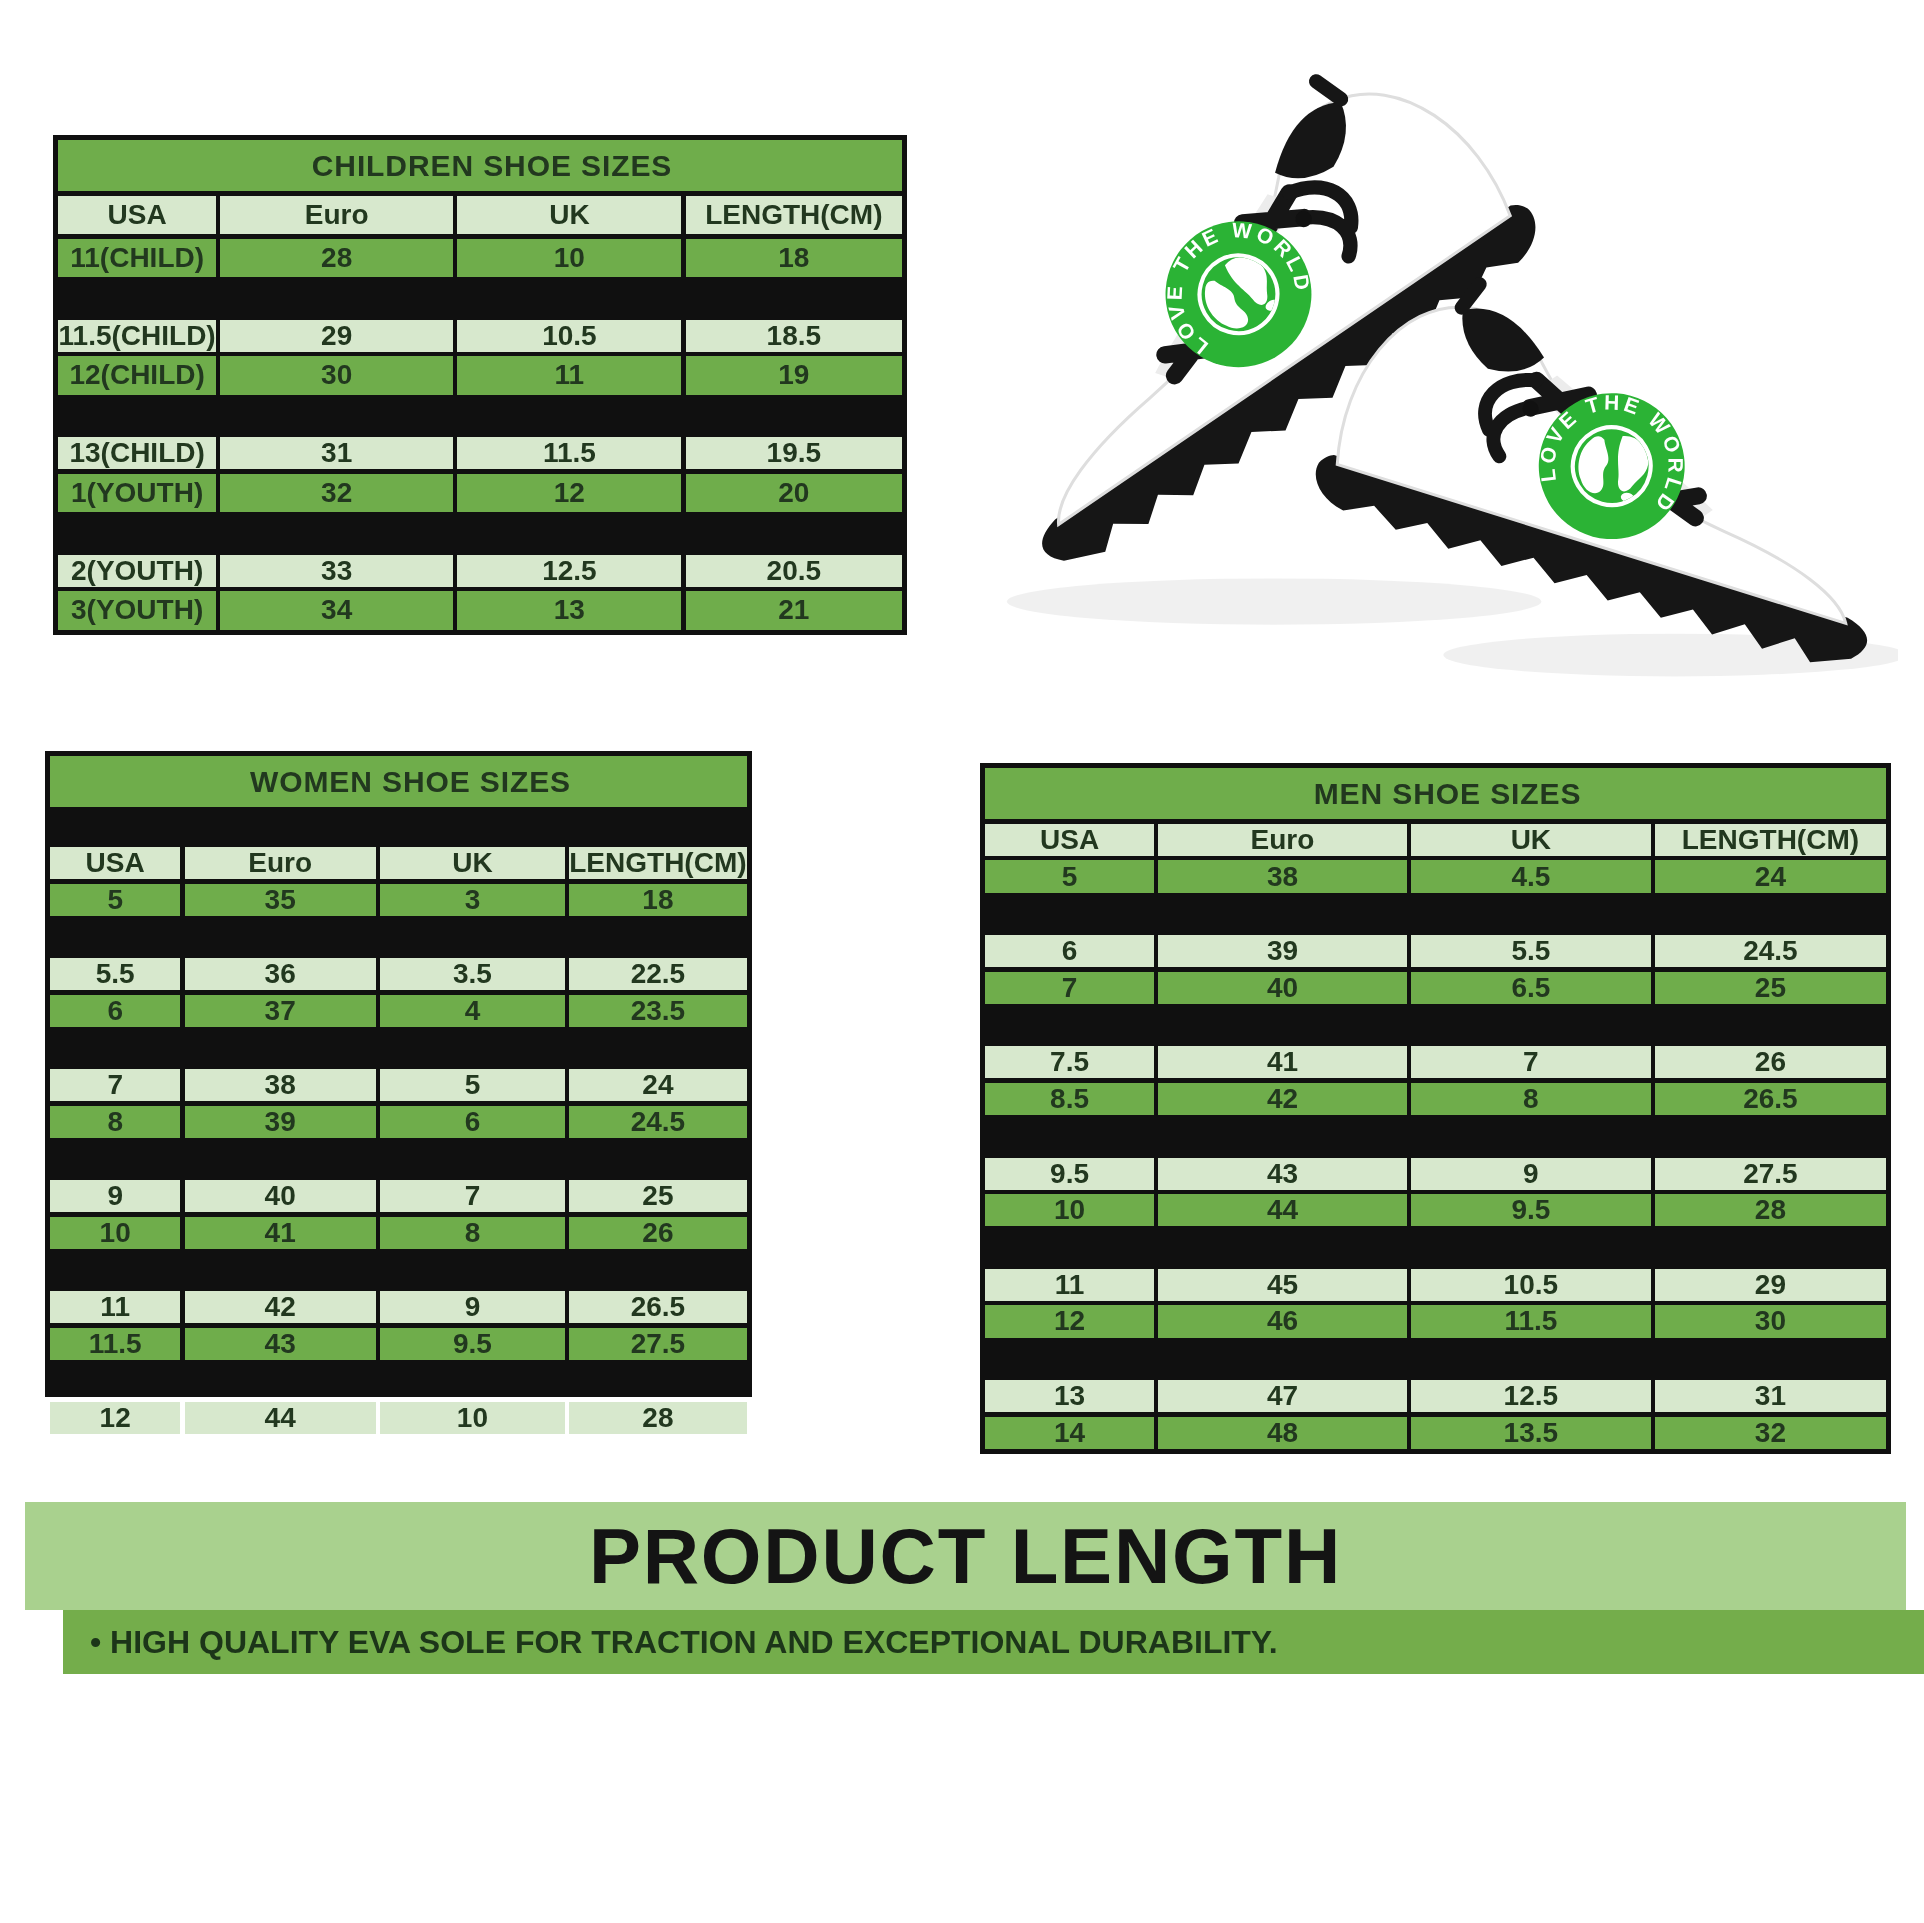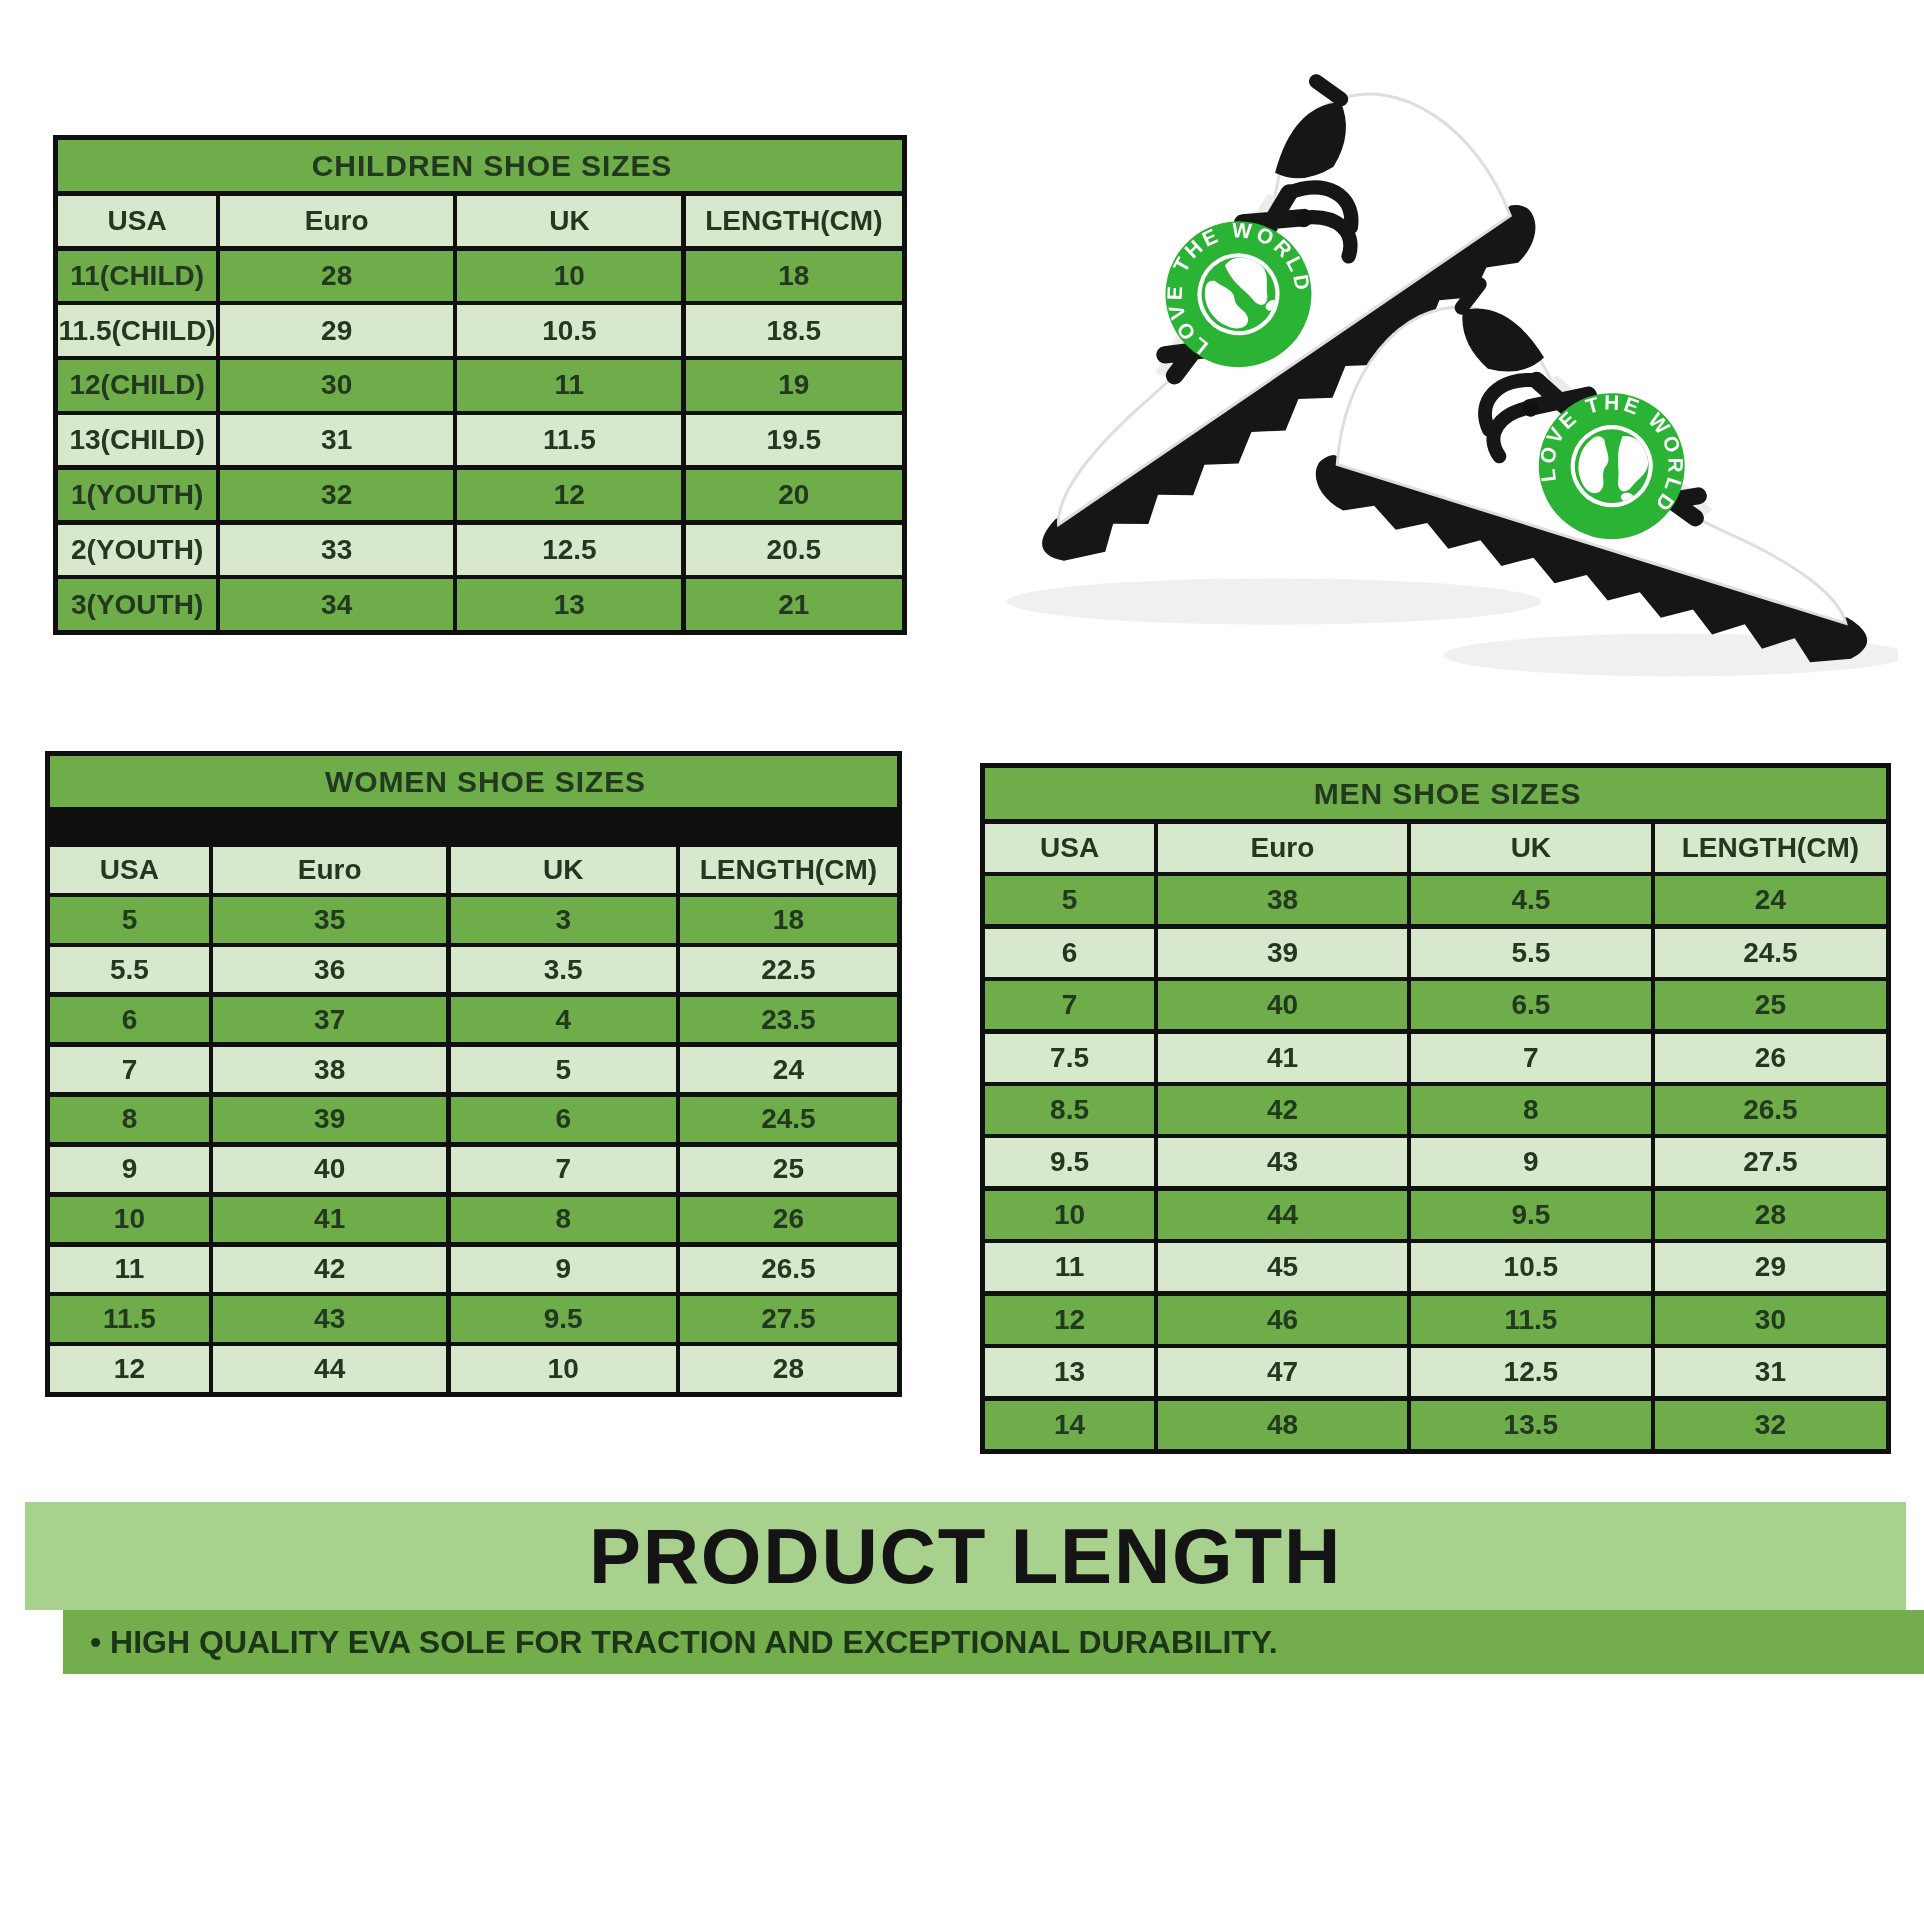--- a/index.html
+++ b/index.html
@@ -20,23 +20,23 @@
   .t-grid{
     flex:1;display:grid;grid-template-columns:19fr 28fr 27fr 26fr;
     grid-auto-rows:1fr;gap:4.5px;min-height:0;
   }
   .cell{
     display:flex;align-items:center;justify-content:center;
     font-size:28px;font-weight:600;color:var(--table_text);white-space:nowrap;
   }
   .cell.head{background:var(--row_light);font-weight:700;}
   .cell.dark{background:var(--row_dark);}
-  .cell.light{background:var(--row_light);}
+  .cell.light{background:var(--row_light);margin-top:38px;}
   #children{left:53px;top:135px;width:854px;height:500px;}
-  #women{left:45px;top:751px;width:857px;height:646px;gap:40px;}
+  #women{left:45px;top:751px;width:707px;height:646px;gap:40px;}
   #men{left:980px;top:763px;width:911px;height:691px;}
   
   #shoes{position:absolute;left:962px;top:27px;width:936px;height:677px;}
   .upper{fill:#ffffff;stroke:#dedede;stroke-width:3;}
   .blackpart{fill:var(--shoe_black);}
   .lace{stroke:var(--shoe_black);stroke-width:17;stroke-linecap:round;fill:none;}
   .lace-thin{stroke:var(--shoe_black);stroke-width:14;stroke-linecap:round;fill:none;}
   .tongue{fill:#ececec;}
   .eyelet{fill:#111111;}
   .logo-disc{fill:var(--logo_green);}

